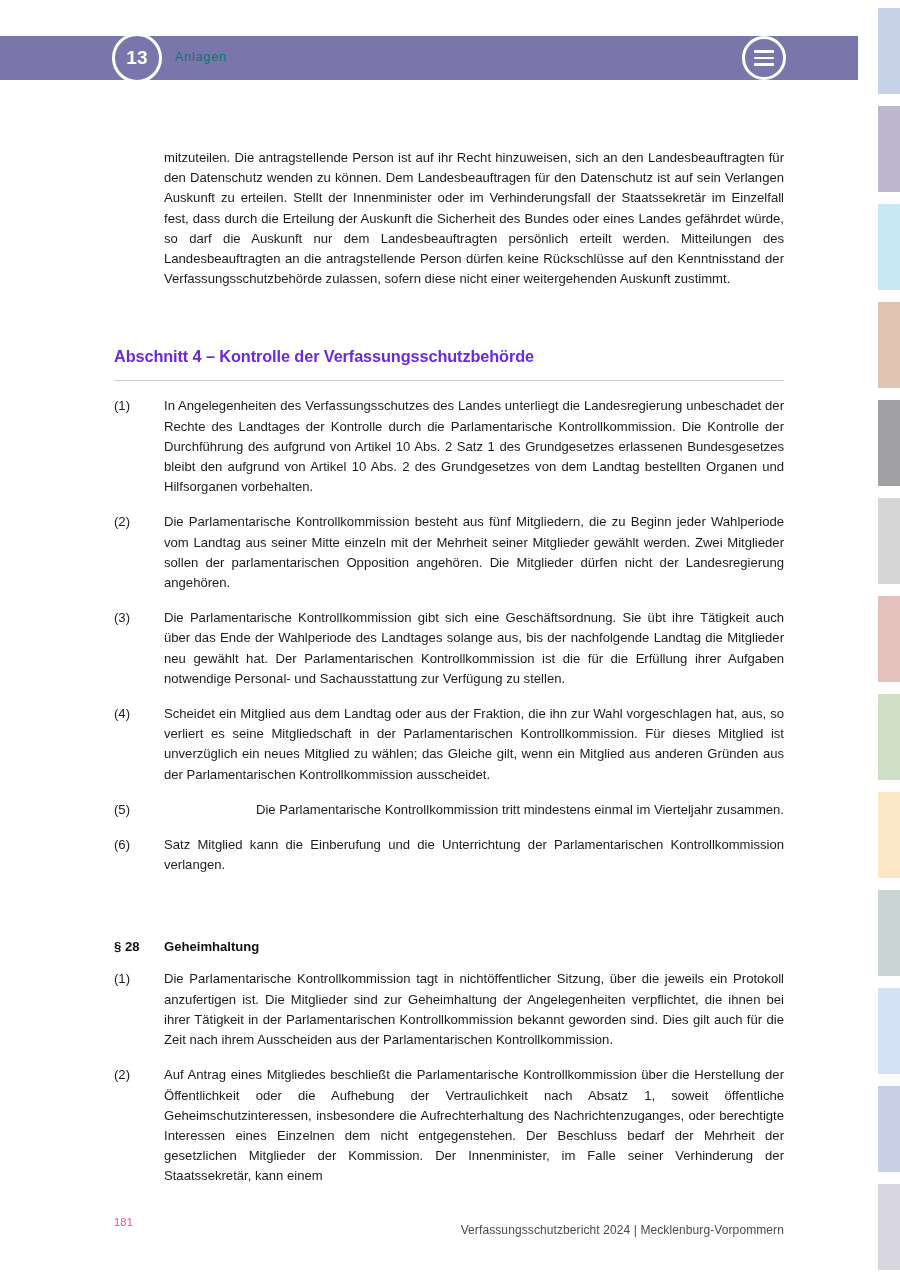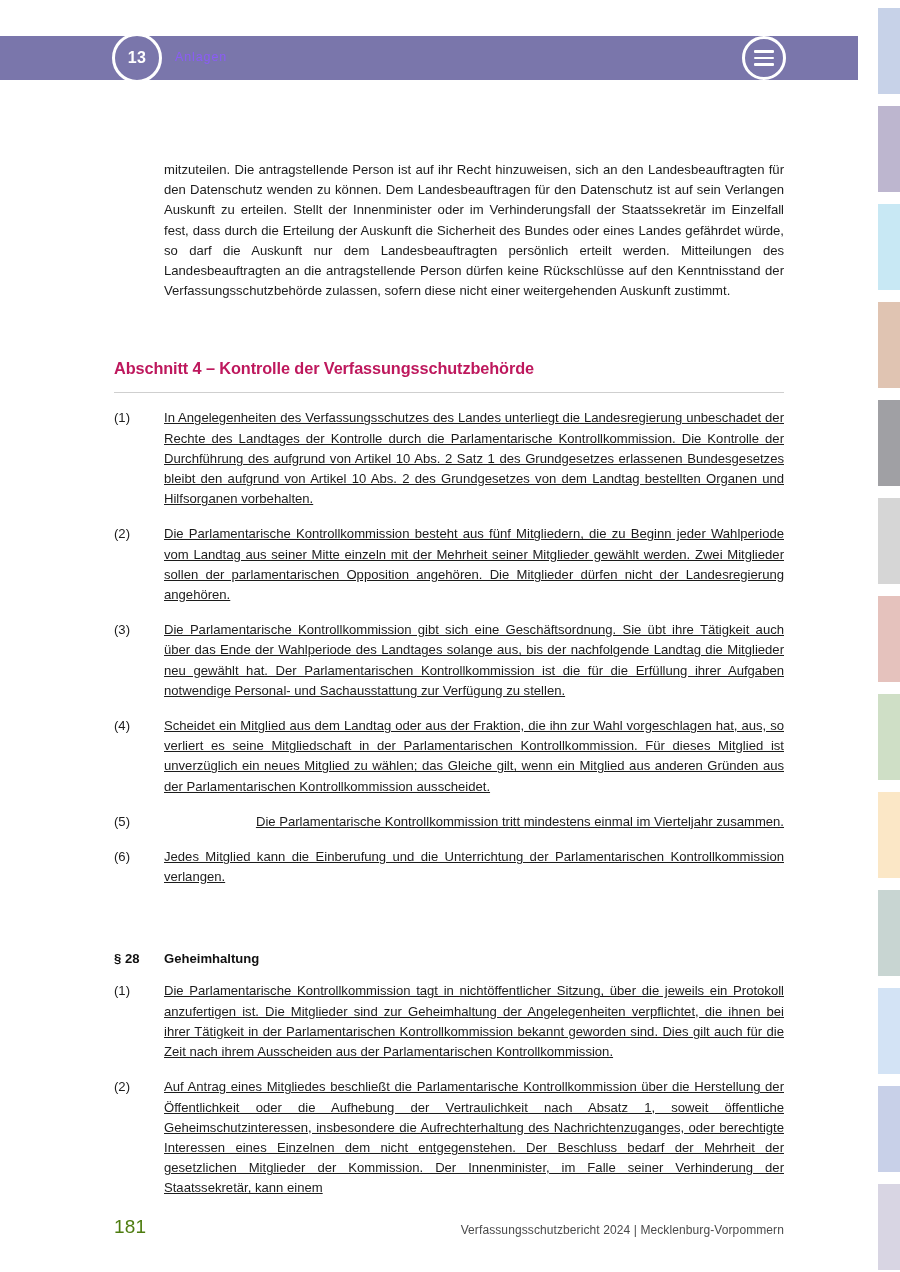--- a/index.html
+++ b/index.html
@@ -32,32 +32,32 @@
     position: absolute;
     left: 112px;
     top: 33px;
     width: 50px;
     height: 50px;
     border-radius: 50%;
     background: #7a76ab;
     border: 3px solid #ffffff;
     box-sizing: border-box;
     color: #ffffff;
-    font-size: 16px;
+    font-size: 19px;
     font-weight: bold;
     display: flex;
     align-items: center;
     justify-content: center;
     letter-spacing: 0.3px;
   }
   #chapter-title {
     position: absolute;
     left: 175px;
     top: 50px;
-    color: #8b5cf6;
+    color: #0f766e;
     font-size: 12.5px;
     letter-spacing: 0.9px;
   }
   #menu-button {
     position: absolute;
     left: 742px;
     top: 36px;
     width: 44px;
     height: 44px;
     border-radius: 50%;
@@ -76,36 +76,35 @@
     background: #ffffff;
     border-radius: 1px;
   }
 
   
   #content {
     position: absolute;
     left: 114px;
     top: 148px;
     width: 670px;
-    margin-top: 12px;
   }
   .intro-par {
     font-size: 13.1px;
     line-height: 20.2px;
     color: #1c1c1c;
     text-align: justify;
     margin: 0 0 0 50px;
     width: 620px;
     hyphens: manual;
   }
 
   .section-heading {
     font-size: 16.3px;
     font-weight: bold;
-    color: #be185d;
+    color: #6d28d9;
     margin: 58px 0 0 0;
     letter-spacing: -0.1px;
   }
   .section-rule {
     margin-top: 14px;
     border-bottom: 1px solid #cfcfcf;
     width: 670px;
   }
 
   .para-heading {
@@ -129,33 +128,32 @@
   }
   .clause .num {
     width: 50px;
     flex: 0 0 50px;
     color: #1c1c1c;
   }
   .clause .body {
     flex: 1 1 auto;
     text-align: justify;
     hyphens: manual;
-    text-decoration: underline;
   }
   .clause.no-justify .body { text-align: right; }
 
   .spacer-lg { height: 26px; }
 
   
   #page-number {
     position: absolute;
     left: 114px;
     top: 1216px;
-    font-size: 19px;
-    color: #4d7c0f;
+    font-size: 11px;
+    color: #ec4899;
     letter-spacing: 0.2px;
   }
   #footer-note {
     position: absolute;
     left: 424px;
     top: 1223px;
     width: 360px;
     text-align: right;
     font-size: 12px;
     color: #4a4a4a;
@@ -223,21 +221,21 @@
       <span class="body">Scheidet ein Mitglied aus dem Landtag oder aus der Fraktion, die ihn zur Wahl vorgeschlagen hat, aus, so verliert es seine Mitgliedschaft in der Parlamentarischen Kontrollkommission. Für dieses Mitglied ist unverzüglich ein neues Mitglied zu wählen; das Gleiche gilt, wenn ein Mitglied aus anderen Gründen aus der Parlamentarischen Kontrollkommission ausscheidet.</span>
     </div>
 
     <div class="clause no-justify">
       <span class="num">(5)</span>
       <span class="body">Die Parlamentarische Kontrollkommission tritt mindestens einmal im Vierteljahr zusammen.</span>
     </div>
 
     <div class="clause">
       <span class="num">(6)</span>
-      <span class="body">Jedes Mitglied kann die Einberufung und die Unterrichtung der Parlamentarischen Kontrollkommission verlangen.</span>
+      <span class="body">Satz Mitglied kann die Einberufung und die Unterrichtung der Parlamentarischen Kontrollkommission verlangen.</span>
     </div>
 
     <div class="spacer-lg"></div>
 
     <div class="para-heading">
       <span class="num">§ 28</span>
       <span>Geheimhaltung</span>
     </div>
 
     <div class="clause">

